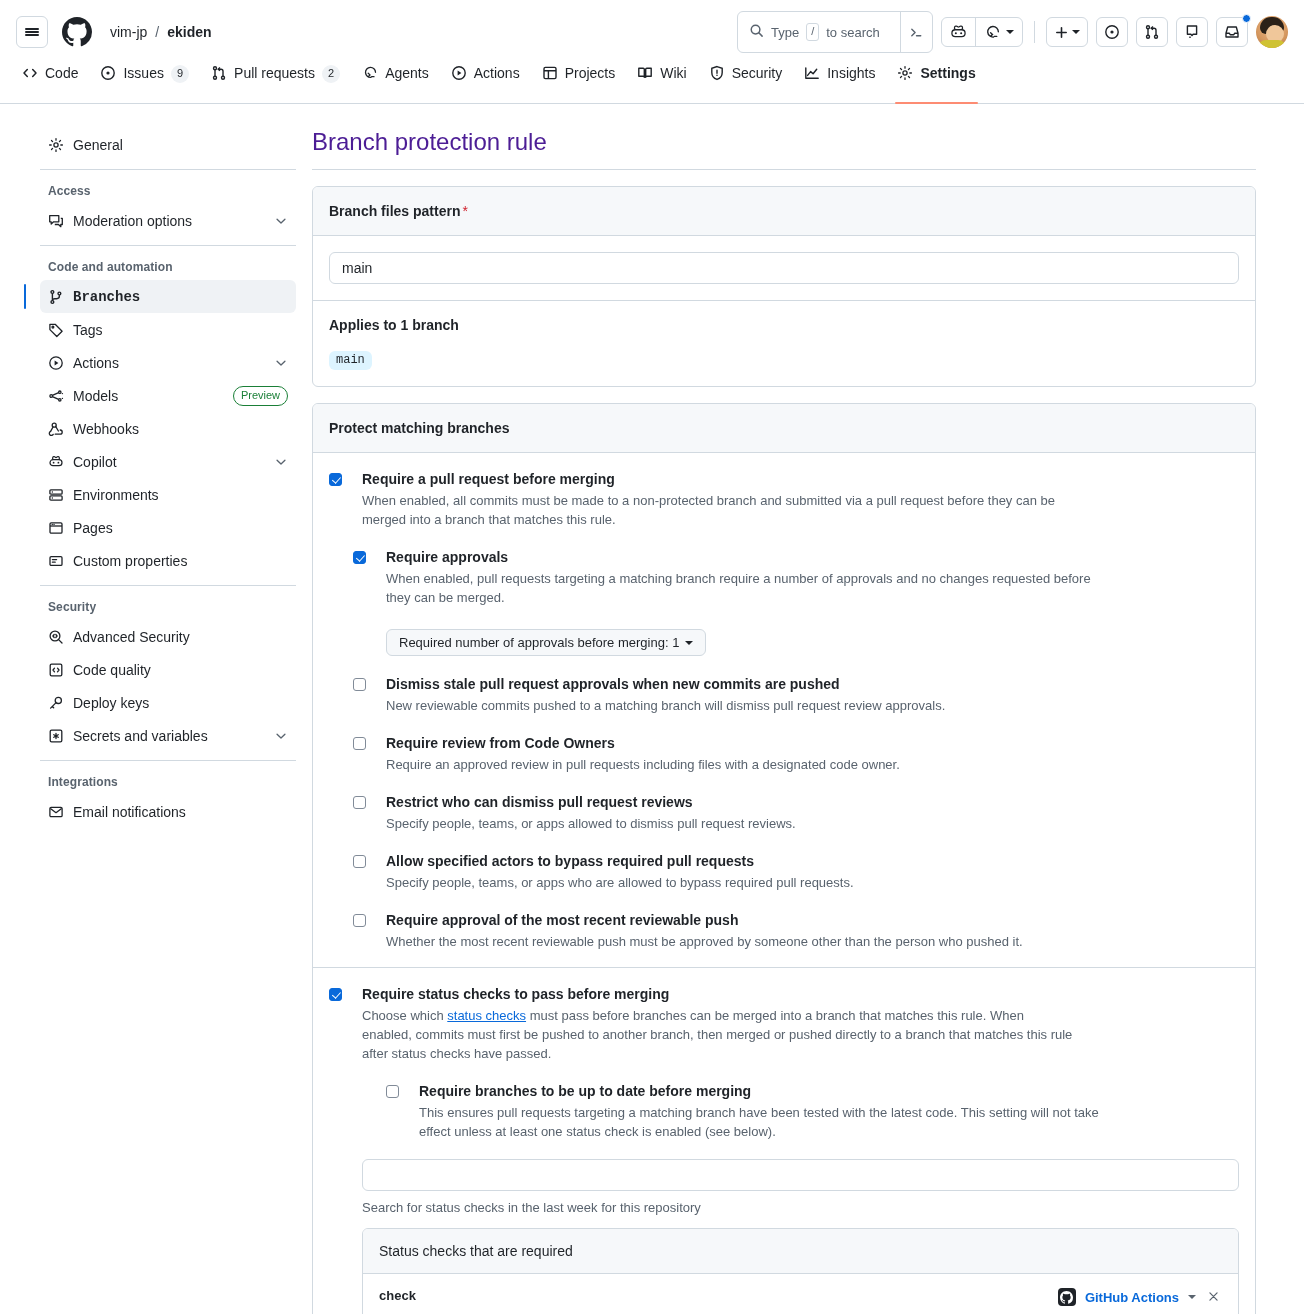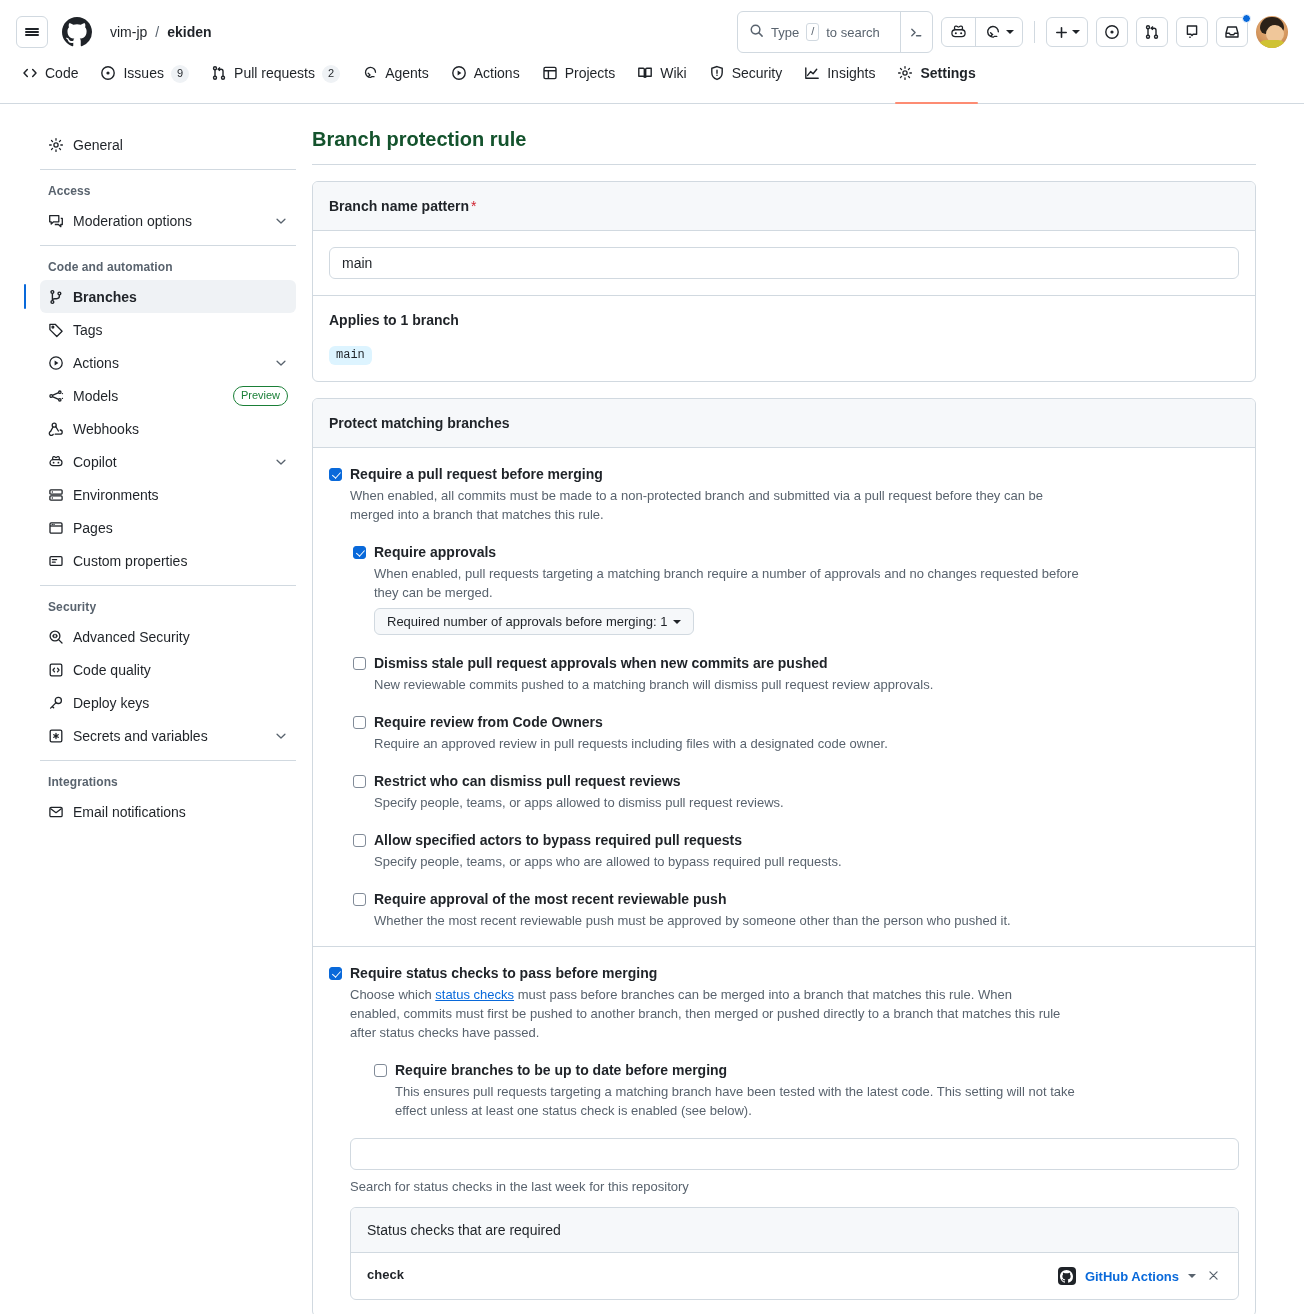--- a/index.html
+++ b/index.html
@@ -137,21 +137,21 @@
     padding: 0 16px 0 40px;
     flex: none;
   }
   .side-item {
     display: flex; align-items: center; gap: 9px;
     height: 33px; padding: 0 8px;
     border-radius: 6px; font-size: 14px; color: #1f2328;
     position: relative;
   }
   .side-item .si-label { flex: 1; white-space: nowrap; }
-  .side-item.active { background: #eff2f5; }
+  .side-item.active { background: #eff2f5; font-family: Liberation Mono, monospace; }
   .side-item.active .si-label { font-weight: 600; }
   .side-item.active::before {
     content: ""; position: absolute; left: -16px; top: 4px; bottom: 4px;
     width: 2px; background: #0969da; border-radius: 6px;
   }
   .side-sep { height: 1px; background: #d1d9e0; margin: 8px 0 8px 0; }
   .side-head {
     font-size: 12px; font-weight: 600; color: #59636e;
     padding: 6px 8px 6px; letter-spacing: .1px;
   }
@@ -159,21 +159,21 @@
   .preview-badge {
     border: 1px solid #1a7f37; color: #1a7f37;
     border-radius: 999px; font-size: 11px; line-height: 1;
     padding: 3px 7px 4px; margin-left: auto; font-weight: 500;
   }
   .side-ico { width: 16px; height: 16px; display: flex; align-items: center; justify-content: center; color: #1f2328; flex: none; }
 
   
   .main { flex: 1; padding-right: 48px; min-width: 0; }
   .page-title {
-    font-size: 20px; font-weight: 700; color: #14532d;
+    font-size: 24px; font-weight: 400; color: #4c1d95;
     padding-bottom: 13px; margin: 0 0 16px 0;
     border-bottom: 1px solid #d1d9e0;
   }
   .card {
     border: 1px solid #d1d9e0; border-radius: 6px;
     margin-bottom: 16px; overflow: hidden; background: #fff;
   }
   .card-head {
     background: #f6f8fa;
     padding: 16px;
@@ -193,21 +193,21 @@
   .text-input::placeholder { color: #59636e; }
   .applies-label { font-size: 14px; font-weight: 600; margin-bottom: 16px; }
   .branch-chip {
     display: inline-block;
     background: #ddf4ff; color: #1f2328;
     border-radius: 6px; padding: 2px 7px 3px;
     font-family: "Liberation Mono", monospace; font-size: 12px;
   }
 
   
-  .chk-row { display: flex; gap: 8px; }
+  .chk-row { display: flex; gap: 20px; }
   .chk-block { padding: 0; }
   .cbox {
     width: 13px; height: 13px; flex: none;
     border: 1px solid #818b98; border-radius: 3px;
     background: #fff; margin-top: 4px;
     position: relative;
   }
   .cbox.checked { background: #0969da; border-color: #0969da; }
   .cbox.checked::after {
     content: ""; position: absolute;
@@ -218,21 +218,21 @@
   .chk-title { font-size: 14px; font-weight: 600; line-height: 20px; color: #1f2328; }
   .chk-desc { font-size: 13px; color: #59636e; line-height: 19px; margin-top: 2px; max-width: 712px; }
   .chk-desc a { color: #0969da; text-decoration: underline; }
   .nested { margin-left: 24px; margin-top: 18px; }
   .nested2 { margin-left: 24px; }
   .dropdown-btn {
     display: inline-flex; align-items: center; gap: 5px;
     border: 1px solid #d1d9e0; border-radius: 6px;
     background: #f6f8fa;
     padding: 5px 12px; font-size: 13px; color: #1f2328;
-    margin-top: 6px;
+    margin-top: 22px;
     text-align: right;
   }
   .dropdown-btn .caret {
     width: 0; height: 0; border-left: 4px solid transparent;
     border-right: 4px solid transparent; border-top: 4px solid #1f2328;
     margin-left: 1px;
   }
   .sub-note { font-size: 13px; color: #59636e; margin-top: 9px; }
   .checks-box {
     border: 1px solid #d1d9e0; border-radius: 6px;
@@ -669,21 +669,21 @@
         </span>
       <span class="si-label">Email notifications</span>
     </div>
   </div>
 
   <div class="main">
     <h1 class="page-title">Branch protection rule</h1>
 
     <div class="card">
       <div class="card-head">
-        <span>Branch name pattern</span><span class="req-star">*</span>
+        <span>Branch files pattern</span><span class="req-star">*</span>
       </div>
       <div class="card-sec">
         <input class="text-input" type="text" value="main" style="">
       </div>
       <div class="card-sec">
         <div class="applies-label">Applies to 1 branch</div>
         <span class="branch-chip">main</span>
       </div>
     </div>
 

